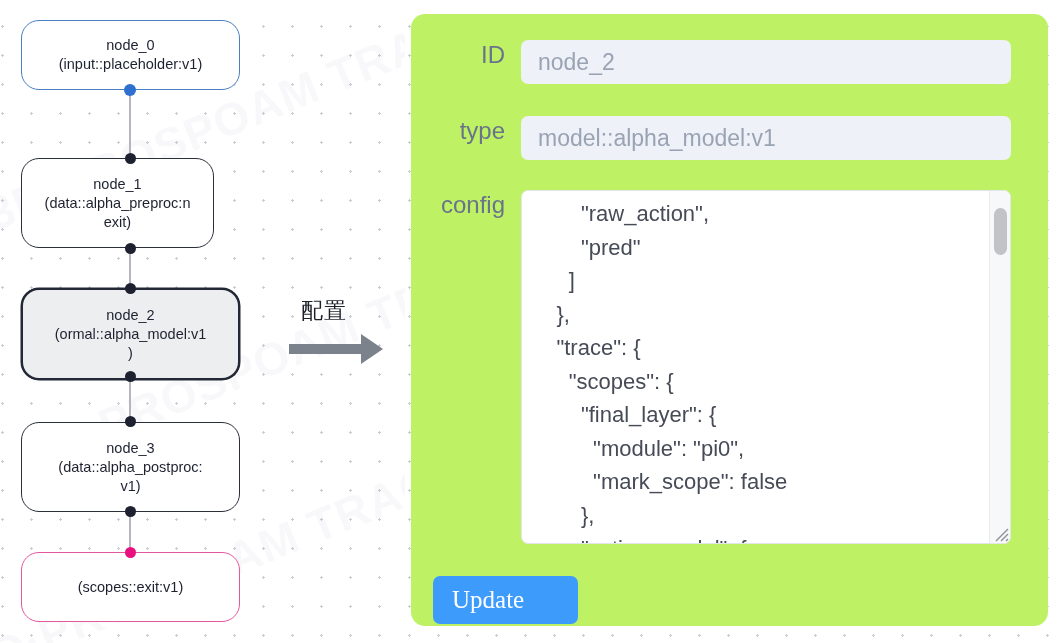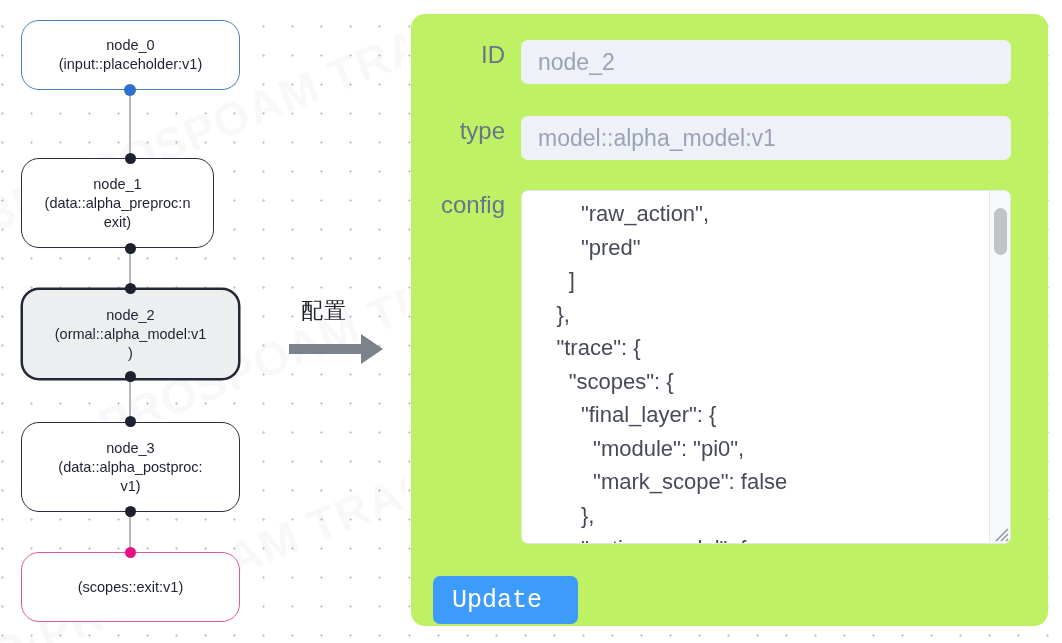--- a/index.html
+++ b/index.html
@@ -213,21 +213,21 @@
 
   #update-button {
     position: absolute;
     left: 22px; top: 562px;
     width: 145px; height: 48px;
     background: #3d9bfc;
     color: #ffffff;
     border: none;
     border-radius: 7px;
     font-size: 25px;
-    font-family: Liberation Mono, monospace;
+    font-family: Liberation Serif, serif;
     text-align: left;
     padding-left: 19px;
     cursor: pointer;
   }
 </style>
 </head>
 <body>
 
 <div id="root">
 

